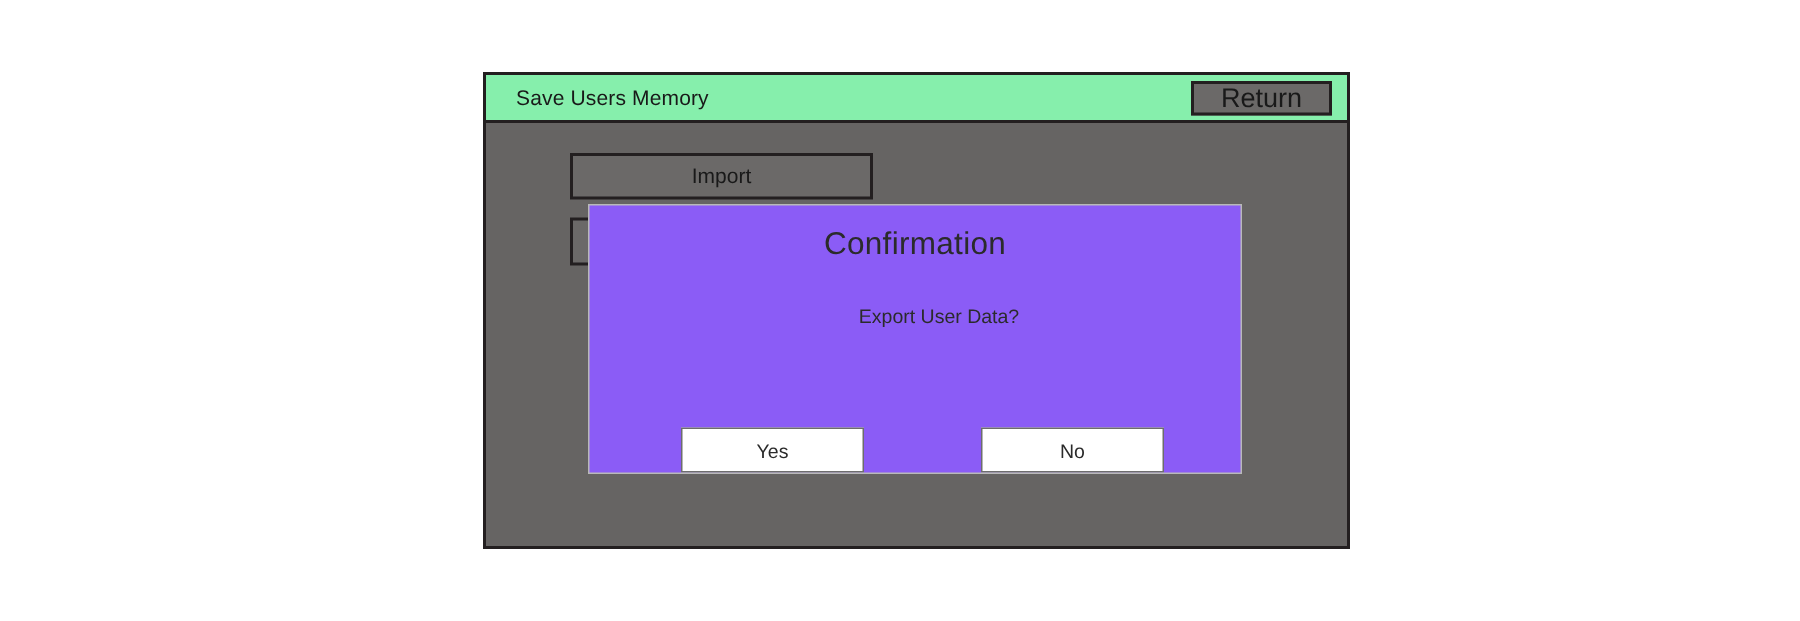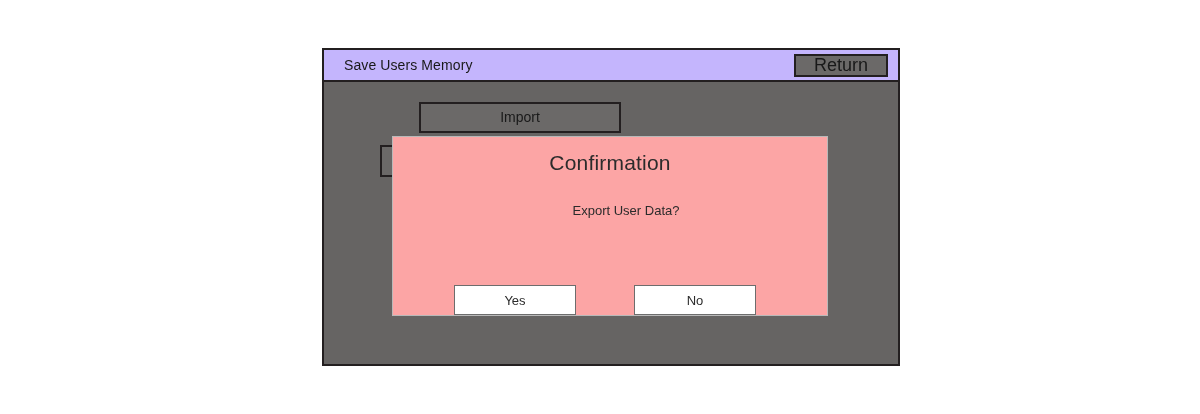--- a/index.html
+++ b/index.html
@@ -29,21 +29,21 @@
 
   
   #title-bar {
     position: absolute;
     left: 0;
     top: 0;
     width: 100%;
     height: 32px;
     box-sizing: border-box;
     border-bottom: 2px solid #231f20;
-    background: #c4b5fd;
+    background: #86efac;
   }
   #window-title {
     position: absolute;
     left: 20px;
     top: 7px;
     font-size: 14px;
     color: #191919;
     white-space: nowrap;
     letter-spacing: 0.1px;
   }
@@ -84,38 +84,37 @@
     text-align: center;
     cursor: pointer;
     padding: 0;
   }
   #import-button {
     left: 56px;
     top: 20px;
     width: 202px;
     height: 31px;
     line-height: 27px;
-    margin-left: 39px;
   }
   #export-button {
     left: 56px;
     top: 63px;
     width: 202px;
     height: 32px;
     line-height: 28px;
   }
 
   
   #confirm-dialog {
     position: absolute;
     left: 392px;
     top: 136px;
     width: 436px;
     height: 180px;
-    background: #fca5a5;
+    background: #8b5cf6;
     border: 1px solid #b9b9b9;
     box-sizing: border-box;
   }
   #dialog-title {
     position: absolute;
     left: 0;
     right: 0;
     top: 14px;
     text-align: center;
     font-size: 21px;
@@ -149,21 +148,21 @@
     background: #ffffff;
     color: #2b2b2b;
     font-family: "Liberation Sans", sans-serif;
     font-size: 13px;
     line-height: 19px;
     text-align: center;
     padding: 0;
     cursor: pointer;
   }
   #yes-button { left: 61px; }
-  #no-button  { left: 241px; }
+  #no-button  { left: 261px; }
 </style>
 </head>
 <body>
 
 <div id="app-window">
 
   <div id="title-bar">
     <div id="window-title">Save Users Memory</div>
     <button id="return-button">Return</button>
   </div>

